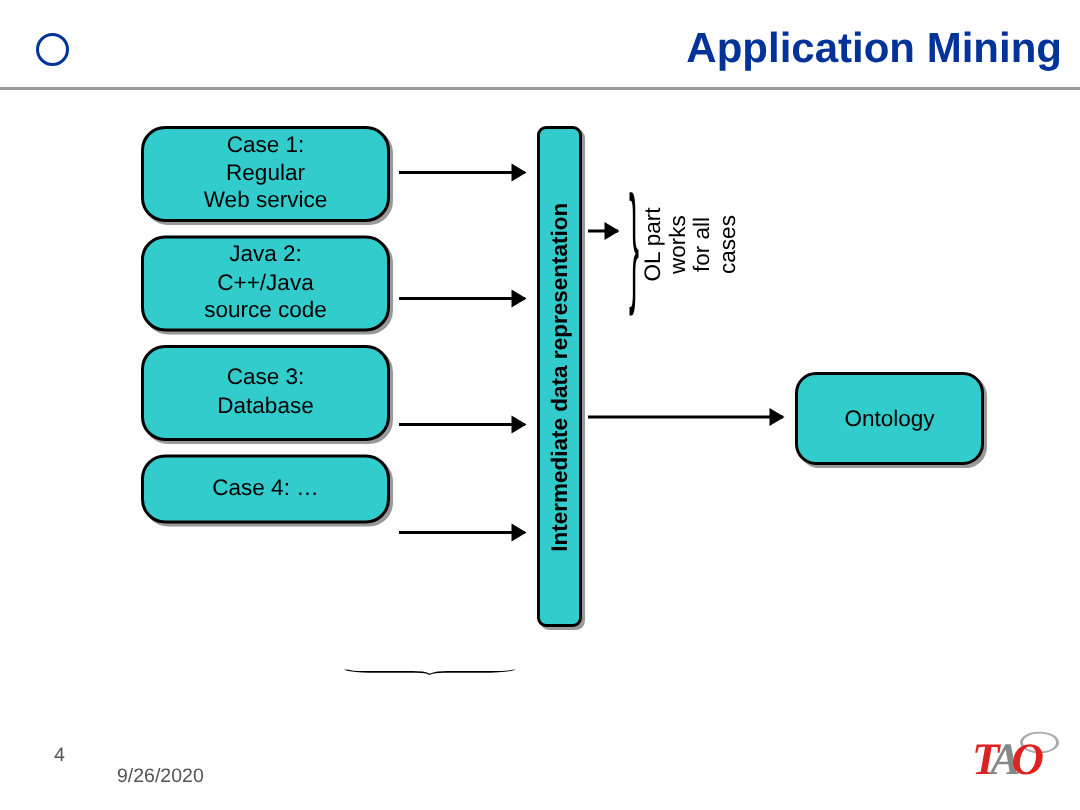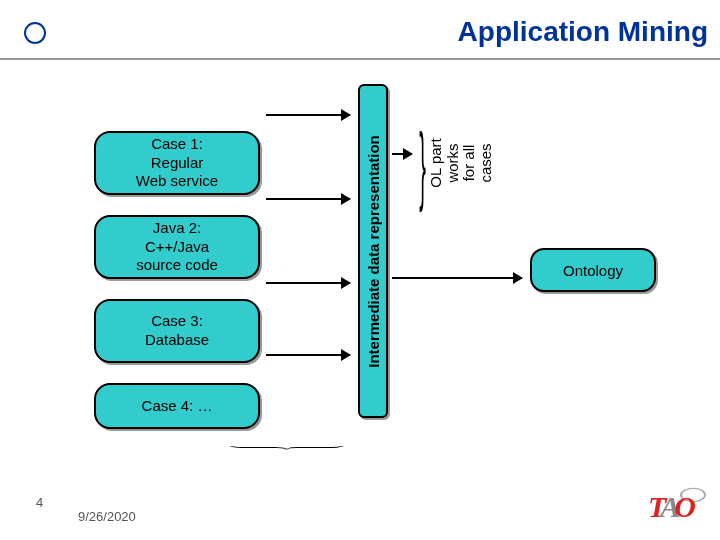--- a/index.html
+++ b/index.html
@@ -2,29 +2,29 @@
 <html><head>
 <meta charset="utf-8">
 <style>
   * { margin: 0; padding: 0; box-sizing: border-box; }
   body { width: 720px; height: 540px; font-family: Verdana, Geneva, sans-serif; background: #fff; position: relative; overflow: hidden; }
   .slide { width: 100%; height: 100%; position: relative; }
   .title-row { position: absolute; top: 16px; left: 0; right: 0; }
   .bullet { position: absolute; left: 24px; top: 6px; width: 22px; height: 22px; border: 2px solid #003399; border-radius: 50%; }
   .title { text-align: right; color: #003399; font-size: 28px; font-weight: bold; padding-right: 12px; }
   .divider { position: absolute; left: 0; right: 0; top: 58px; border-top: 2px solid #999; }
-  .cases { position: absolute; left: 94px; top: 84px; width: 166px; display: flex; flex-direction: column; gap: 20px; margin-top: 47px; }
+  .cases { position: absolute; left: 94px; top: 84px; width: 166px; display: flex; flex-direction: column; gap: 9px; }
   .case-box { background: #33cccc; border: 2px solid #000; border-radius: 16px; text-align: center; font-size: 15px; line-height: 1.25; padding: 10px 6px; box-shadow: 2px 2px 0 #999; height: 64px; display: flex; align-items: center; justify-content: center; flex-direction: column; }
   .case4 { height: 46px; }
   .intermediate-bar { position: absolute; left: 358px; top: 84px; width: 30px; height: 334px; background: #33cccc; border: 2px solid #000; border-radius: 6px; box-shadow: 2px 2px 0 #999; }
   .intermediate-label { position: absolute; left: 358px; top: 84px; width: 30px; height: 334px; display: flex; align-items: center; justify-content: center; }
   .intermediate-label span { transform: rotate(-90deg); white-space: nowrap; font-size: 15px; font-weight: bold; }
   .arrow { position: absolute; height: 2px; background: #000; }
   .arrow::after { content: ""; position: absolute; right: -1px; top: -5px; border-left: 10px solid #000; border-top: 6px solid transparent; border-bottom: 6px solid transparent; }
-  .ontology-box { position: absolute; left: 530px; top: 248px; width: 126px; height: 44px; background: #33cccc; border: 2px solid #000; border-radius: 14px; box-shadow: 2px 2px 0 #999; display: flex; align-items: center; justify-content: center; font-size: 15px; }
+  .ontology-box { position: absolute; left: 530px; top: 248px; width: 126px; height: 62px; background: #33cccc; border: 2px solid #000; border-radius: 14px; box-shadow: 2px 2px 0 #999; display: flex; align-items: center; justify-content: center; font-size: 15px; }
   .ol-label { position: absolute; left: 452px; top: 110px; width: 18px; height: 106px; display: flex; align-items: center; justify-content: center; }
   .ol-label span { transform: rotate(-90deg); white-space: nowrap; font-size: 15px; line-height: 1.1; text-align: center; }
   .brace-h { position: absolute; font-size: 44px; transform: scaleX(3) scaleY(0.4); color: #000; }
   .brace-v { position: absolute; font-size: 40px; transform: scaleY(2.2) scaleX(0.5); color: #000; }
   .adapters-brace { left: 270px; top: 420px; }
   .adapters-label { position: absolute; left: 150px; top: 444px; font-size: 15px; }
   .ol-brace { left: 416px; top: 142px; }
   .slide-num { position: absolute; left: 36px; bottom: 30px; font-size: 13px; color: #555; }
   .slide-date { position: absolute; left: 78px; bottom: 16px; font-size: 13px; color: #555; }
   .logo { position: absolute; right: 24px; bottom: 16px; }

